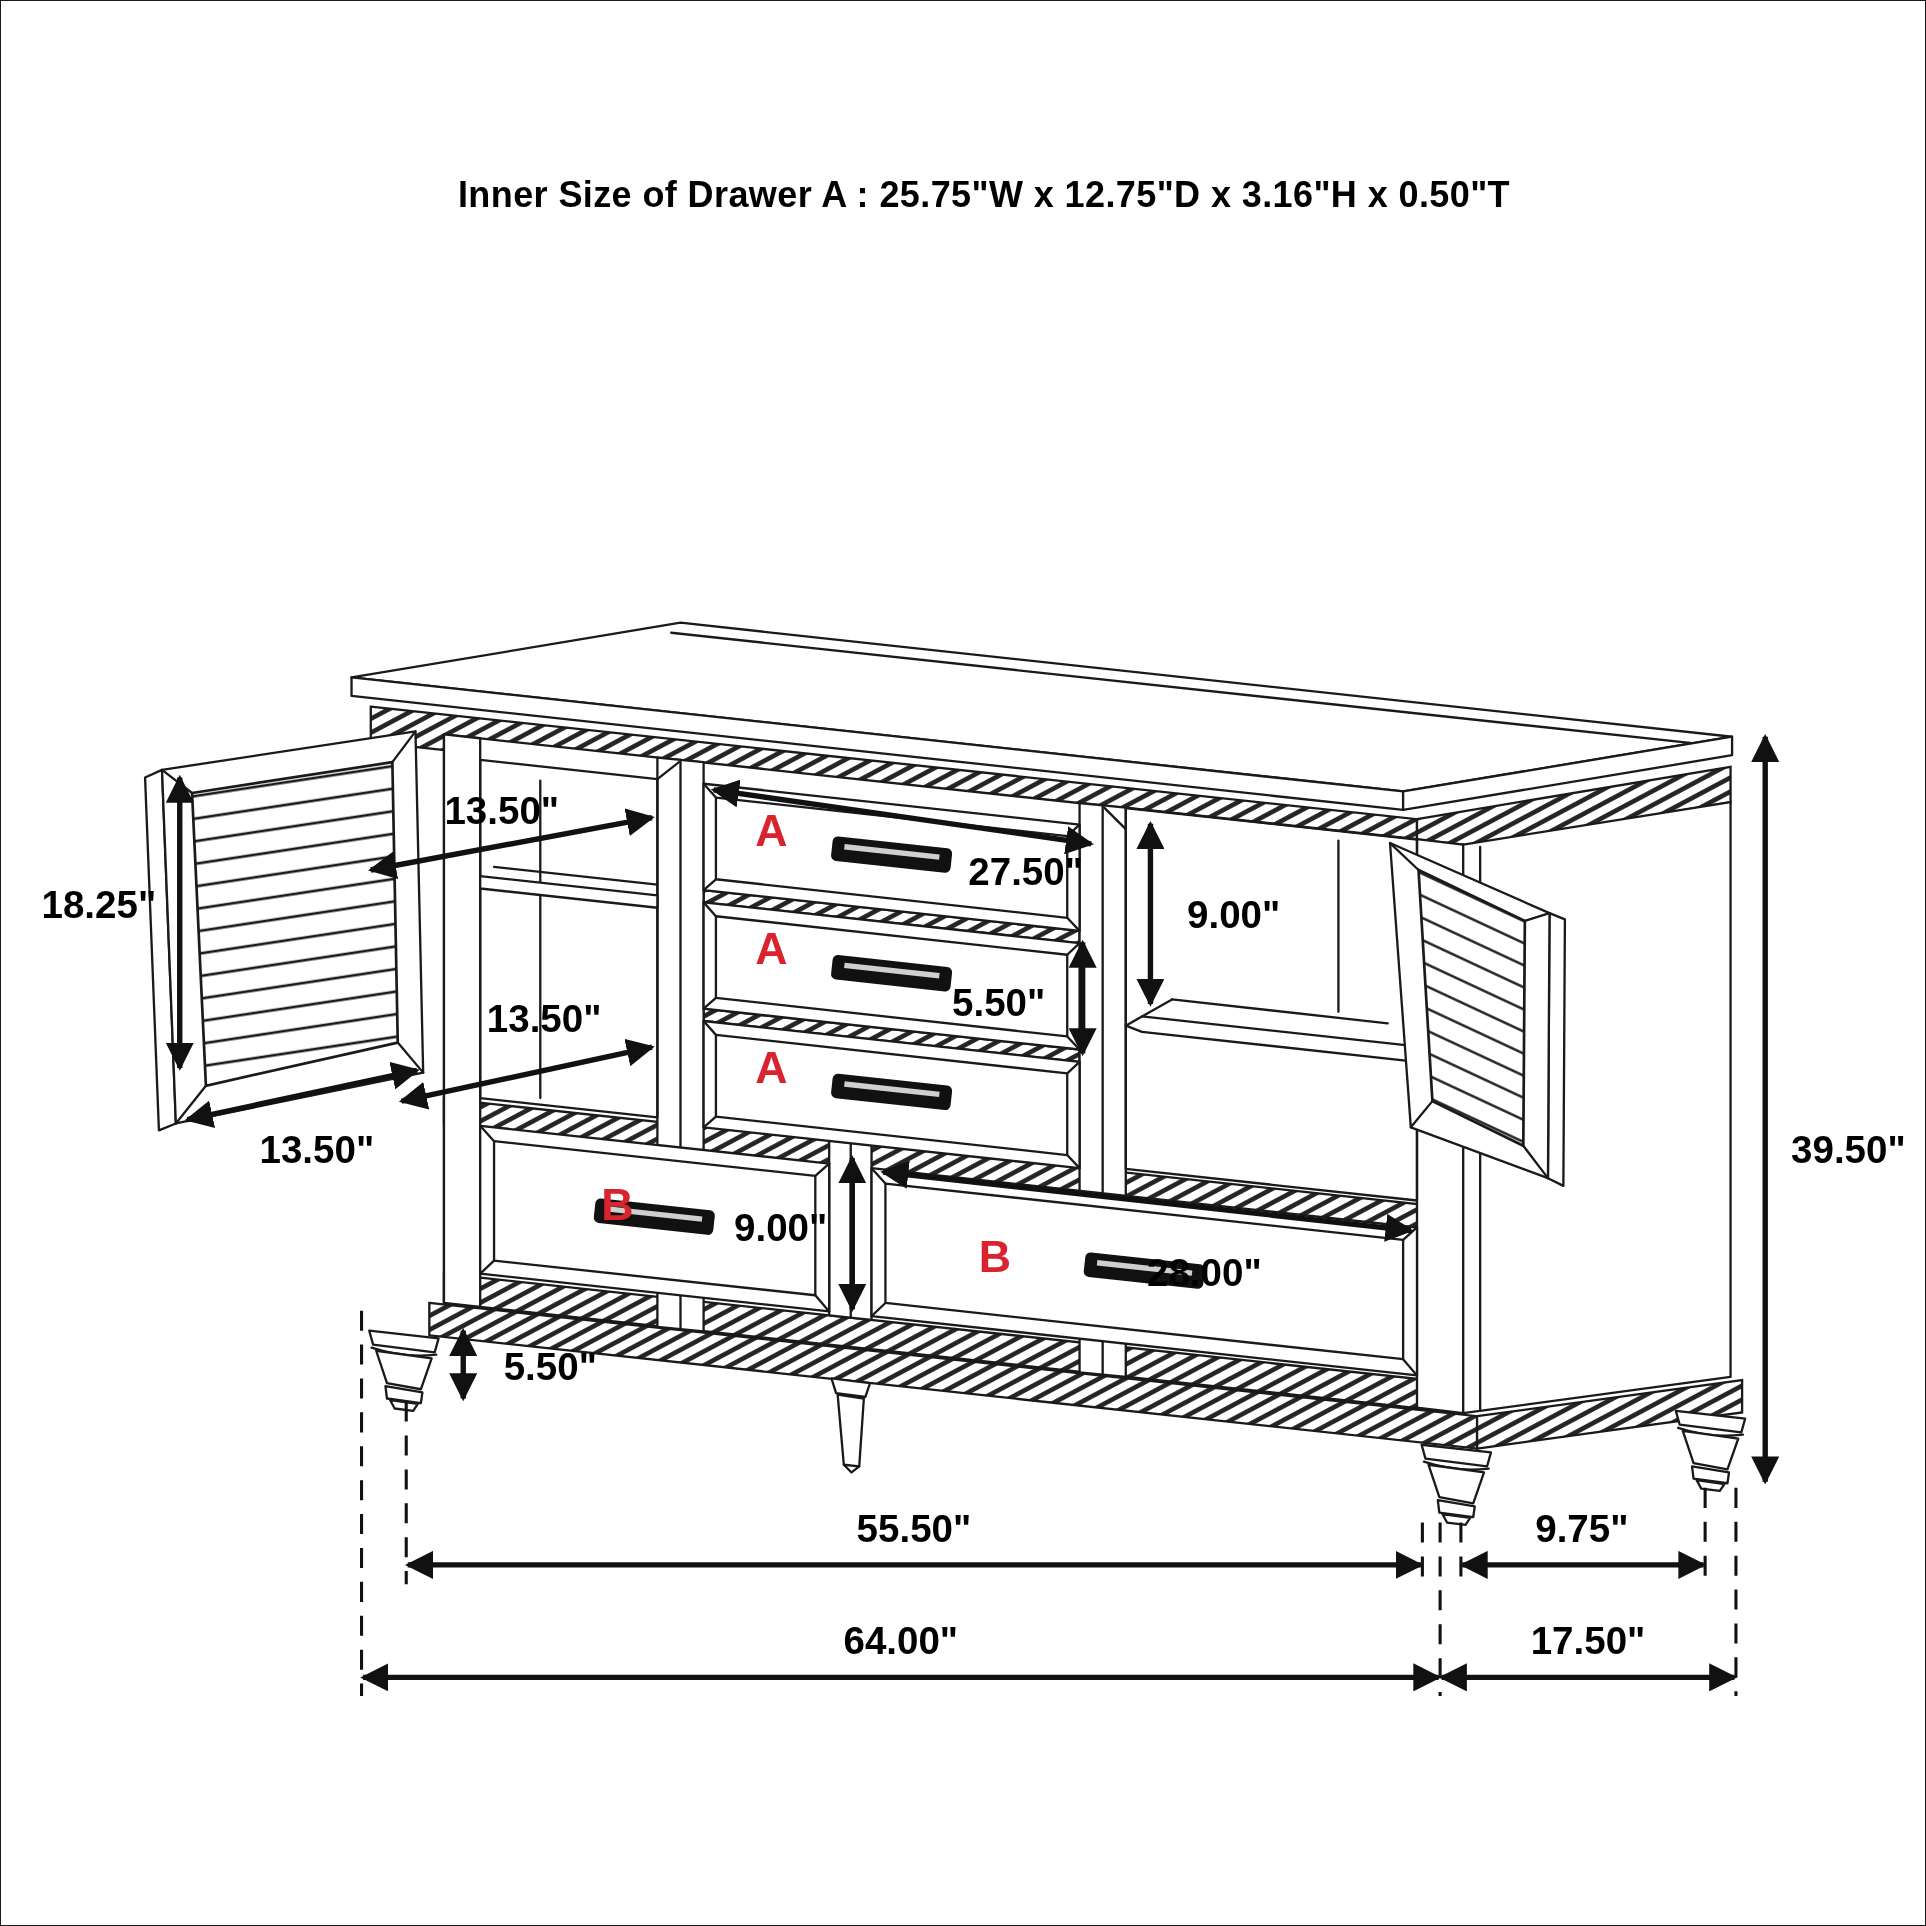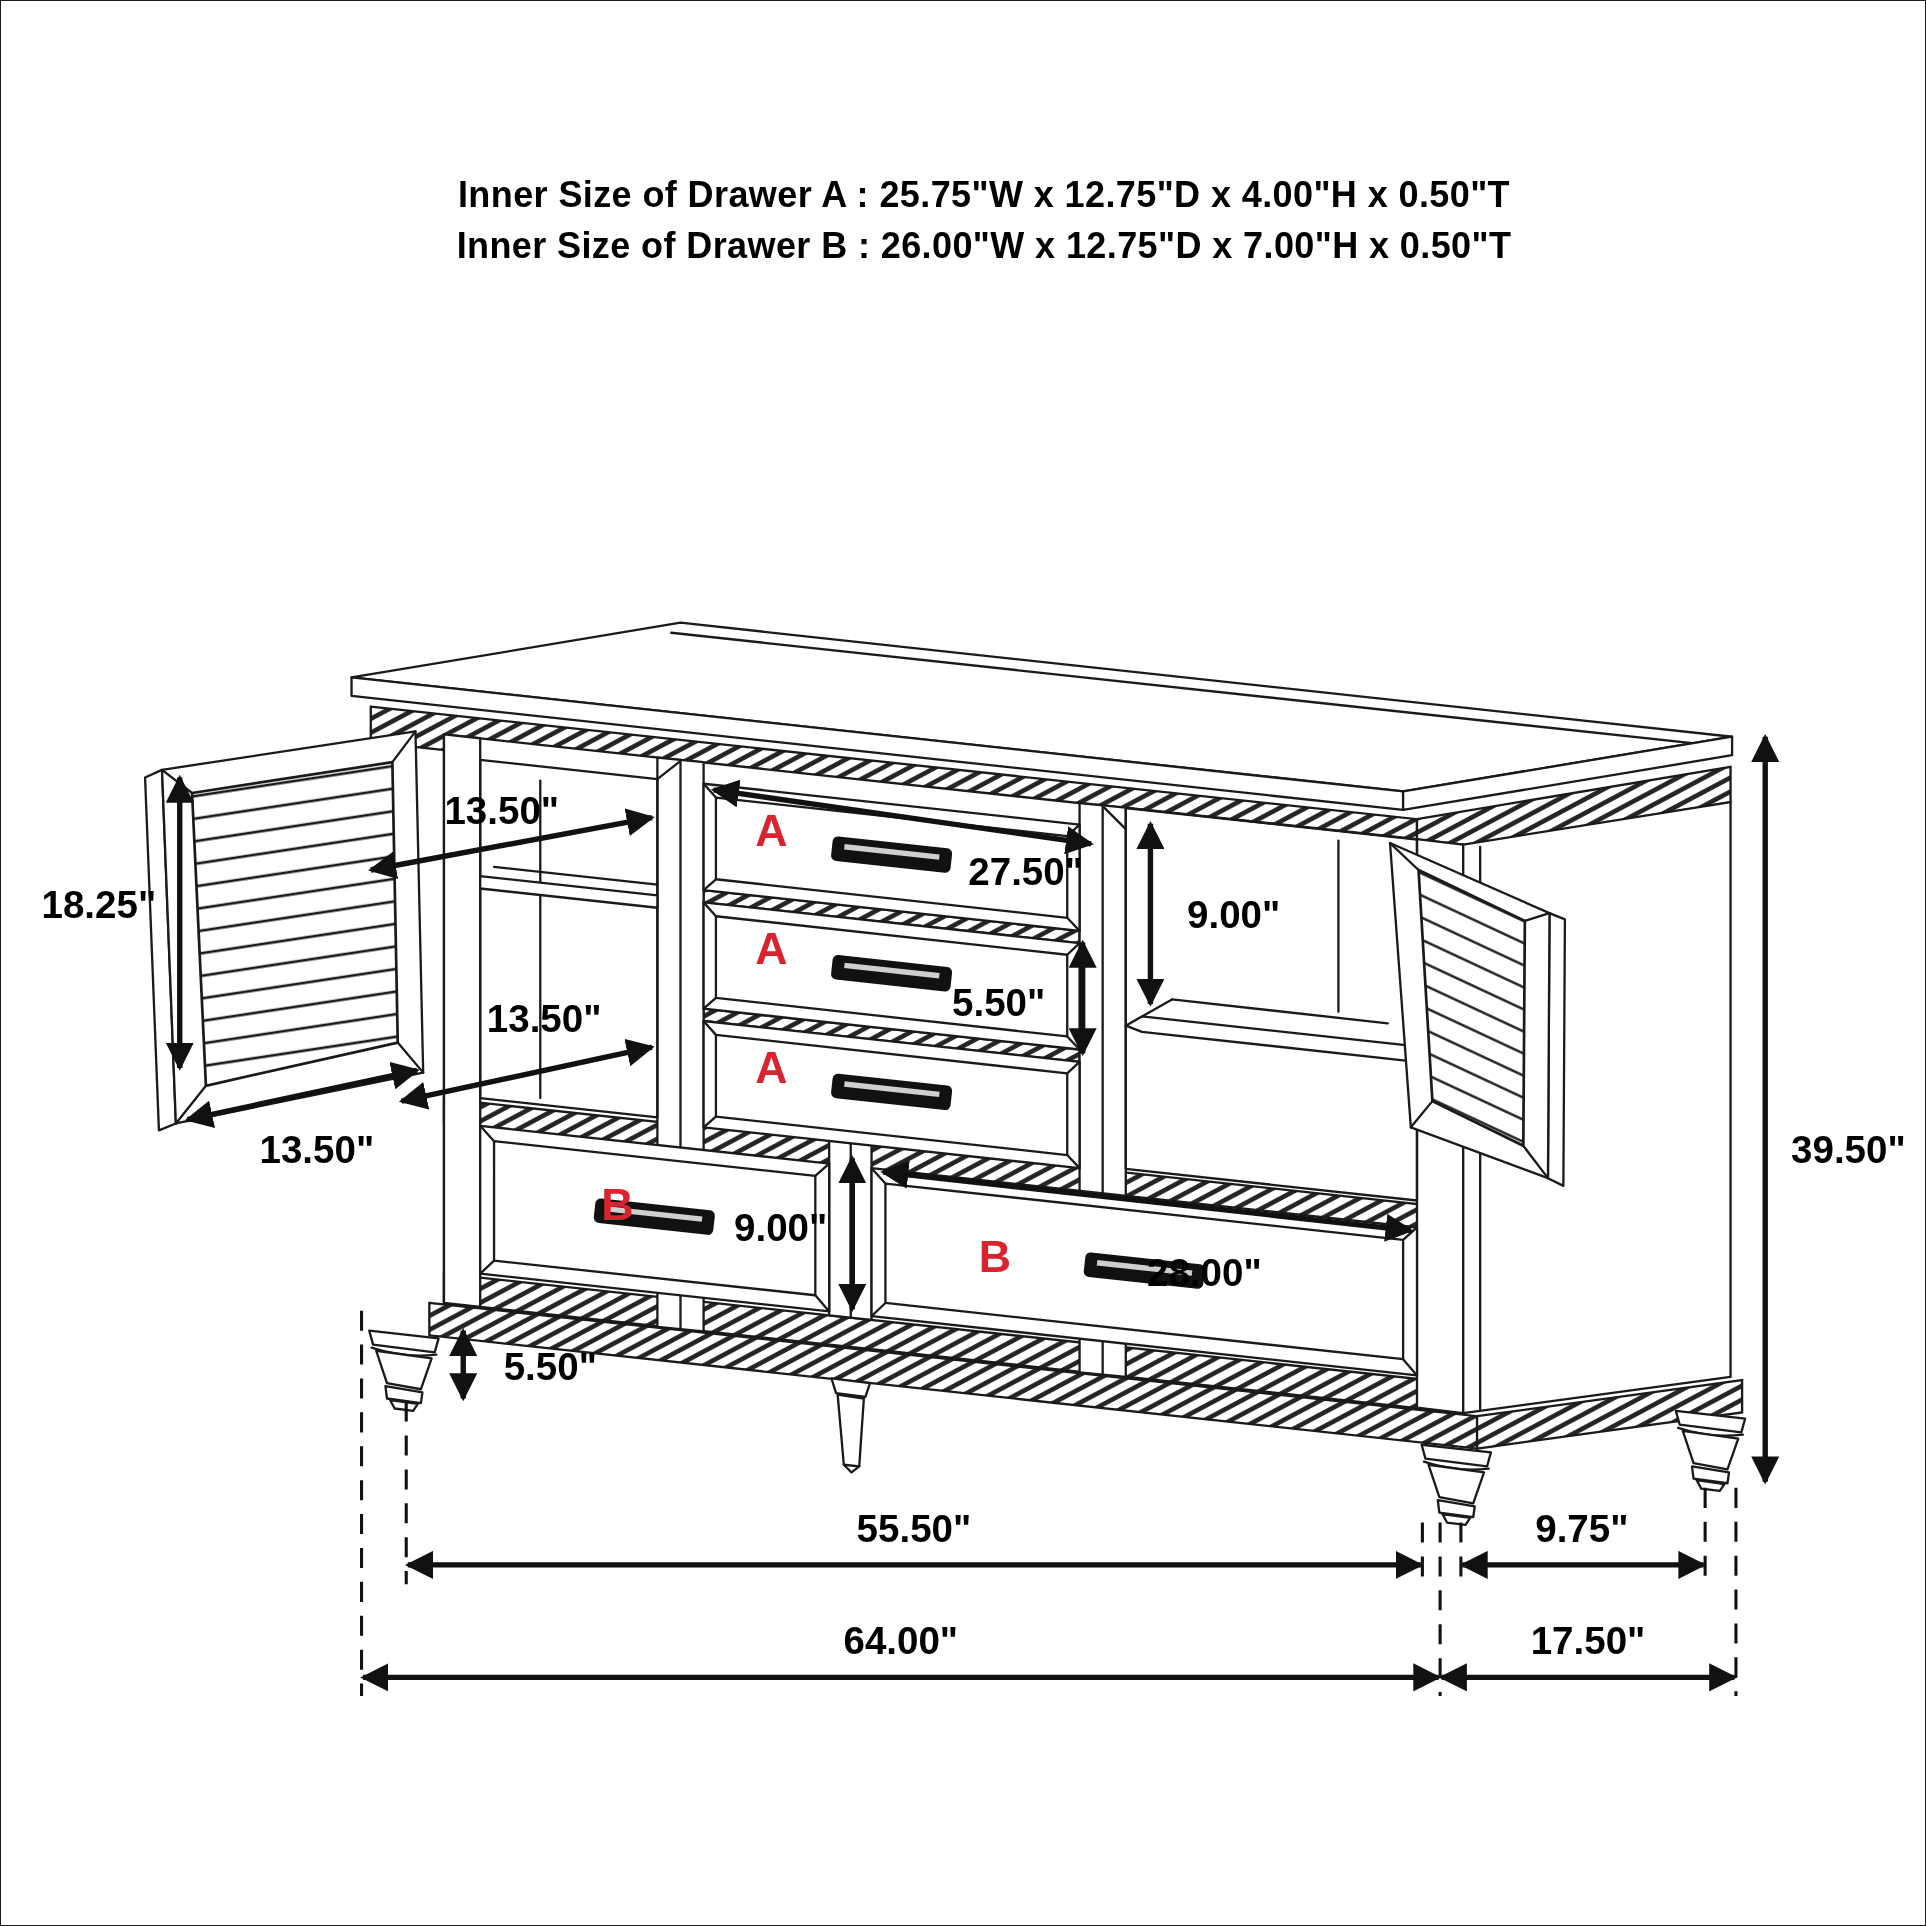--- a/index.html
+++ b/index.html
@@ -17,22 +17,21 @@
   .dimtext{font:bold 50px "Liberation Sans",sans-serif;fill:#000;text-anchor:middle;}
   .mark{font:bold 58px "Liberation Sans",sans-serif;fill:#d9232e;text-anchor:middle;}
   .handle-base{fill:#111;}
   .handle-slit{fill:#fff;opacity:.8;}
 </style>
 </head>
 <body>
 
 <div id="page">
   <div id="title-block">
-    <div class="tline">Inner Size of Drawer A : 25.75"W x 12.75"D x 4.00"H x 0.50"T</div>
-    <div class="tline">Inner Size of Drawer B : 26.00"W x 12.75"D x 7.00"H x 0.50"T</div>
+    <div class="tline">Inner Size of Drawer A : 25.75"W x 12.75"D x 3.16"H x 0.50"T</div>
   </div>
 
   <svg width="1926" height="1926" viewBox="0 0 2500 2500">
     <defs>
       <marker id="ah" viewBox="0 0 10 10" refX="9" refY="5" markerWidth="5.2" markerHeight="5.2" orient="auto-start-reverse">
         <path d="M0 0 L10 5 L0 10 z" fill="#111"></path>
       </marker>
       <pattern id="hatch" patternUnits="userSpaceOnUse" width="16" height="16" patternTransform="rotate(62)">
         <rect width="16" height="16" fill="#ffffff"></rect>
         <line x1="8" y1="0" x2="8" y2="16" stroke="#242424" stroke-width="6"></line>

